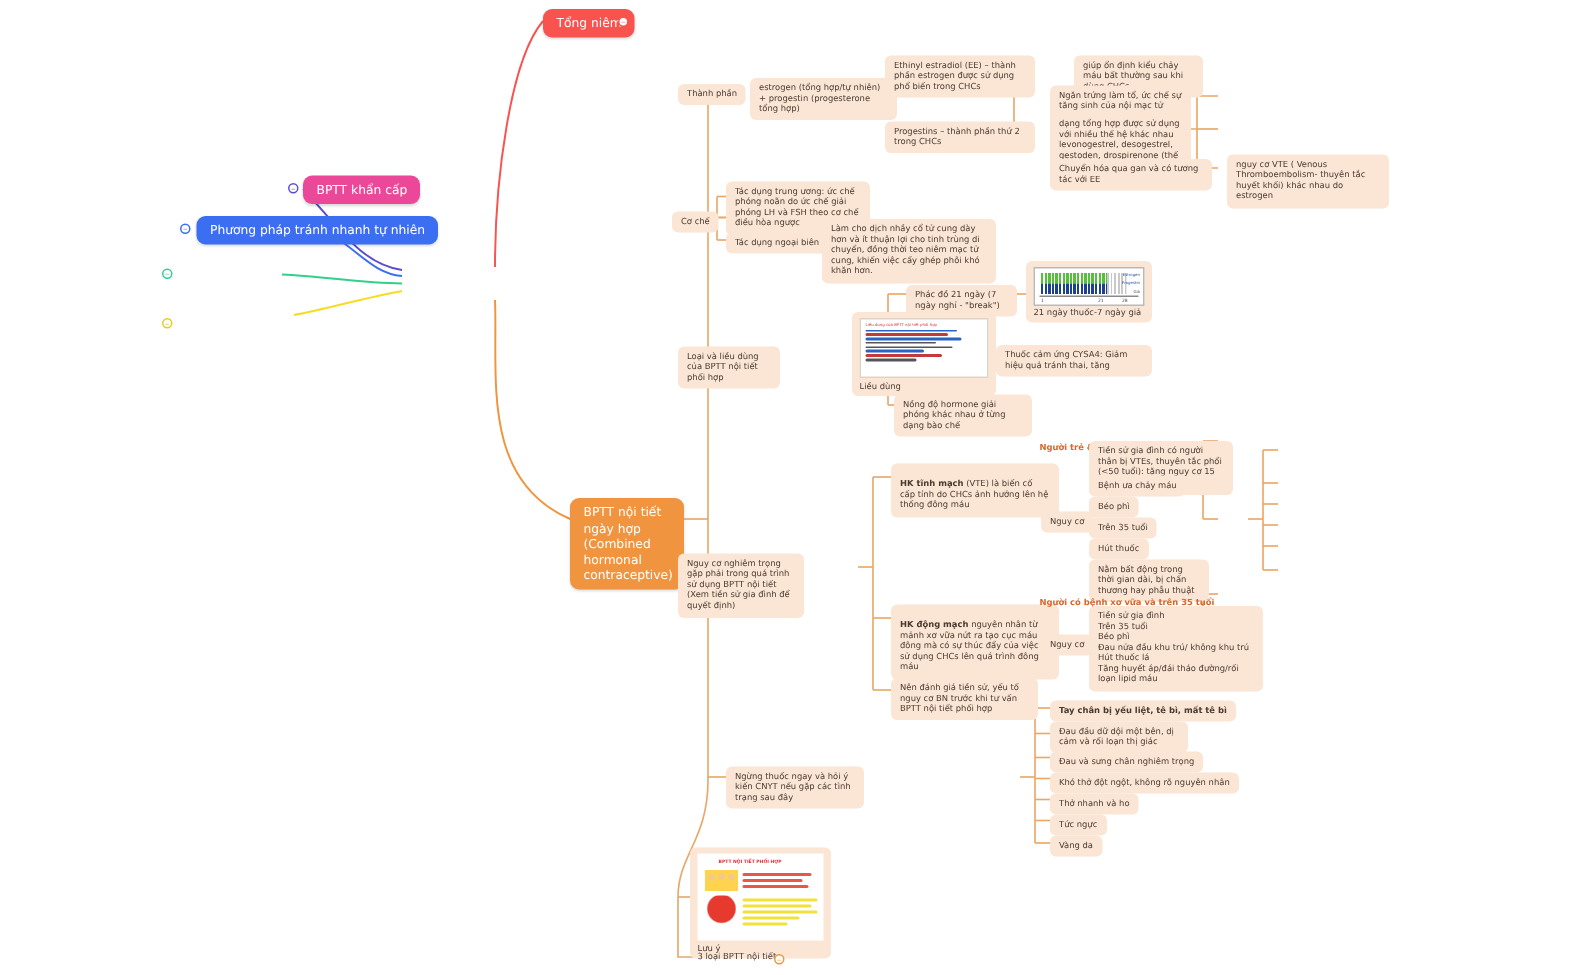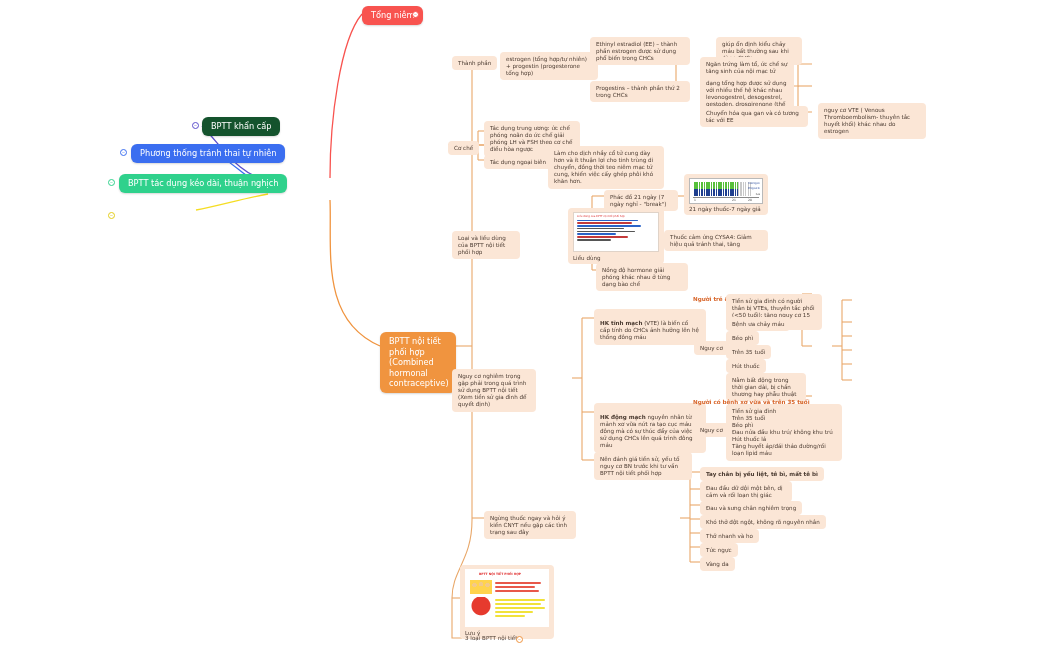--- a/index.html
+++ b/index.html
@@ -41,21 +41,21 @@
 
   
   .pill {
     border-radius: 6px;
     color: #ffffff;
     font-size: 8.2px;
     padding: 4px 9px;
     box-shadow: 0 1px 2px rgba(0,0,0,.16);
   }
   .pill.red    { background: #f8534f; }
-  .pill.purple { background: #14532d; }
+  .pill.purple { background: #ec4899; }
   .pill.blue   { background: #3b6ef0; }
   .pill.green  { background: #2fd18c; color:#ffffff; }
   .pill.yellow { background: #f5dd23; color: #33332a; }
   .pill.orange { background: #f0943f; color: #ffffff; }
 
   
   .leaf {
     background: #fbe6d6;
     color: #4a3a30;
     border-radius: 4px;
@@ -253,29 +253,28 @@
     </g>
   </svg>
 
 
   <div class="node pill red" style="left:362px; top:6px;">Tổng niêm</div>
   <div class="knob red" style="left:412px; top:11px;">−</div>
 
   <div class="node pill purple" style="left:202px; top:117px;">BPTT khẩn cấp</div>
   <div class="knob purple" style="left:192px; top:122px;">−</div>
 
-  <div class="node pill blue" style="left:131px; top:144px;">Phương thống tránh thai tự nhiên</div>
+  <div class="node pill blue" style="left:131px; top:144px;">Phương pháp tránh nhanh tự nhiên</div>
   <div class="knob blue" style="left:120px; top:149px;">−</div>
 
-  <div class="node pill green" style="left:119px; top:174px;">BPTT tác dụng kéo dài, thuận nghịch</div>
   <div class="knob green" style="left:108px; top:179px;">−</div>
 
   <div class="knob yellow" style="left:108px; top:212px;">−</div>
 
-  <div class="node pill orange" style="left:380px; top:332px; width:76px;">BPTT nội tiết phối hợp (Combined hormonal contraceptive)</div>
+  <div class="node pill orange" style="left:380px; top:332px; width:76px;">BPTT nội tiết ngày hợp (Combined hormonal contraceptive)</div>
 
   <div class="node leaf" style="left:452px; top:56px;">Thành phần</div>
   <div class="node leaf" style="left:500px; top:52px; width:98px;">estrogen (tổng hợp/tự nhiên) + progestin (progesterone tổng hợp)</div>
 
   <div class="node leaf" style="left:590px; top:37px; width:100px;">Ethinyl estradiol (EE) – thành phần estrogen được sử dụng phổ biến trong CHCs</div>
   <div class="node leaf" style="left:716px; top:37px; width:86px;">giúp ổn định kiểu chảy máu bất thường sau khi dùng CHCs</div>
 
   <div class="node leaf" style="left:590px; top:81px; width:100px;">Progestins – thành phần thứ 2 trong CHCs</div>
 
   <div class="node leaf" style="left:700px; top:57px; width:94px;">Ngăn trứng làm tổ, ức chế sự tăng sinh của nội mạc tử cung</div>

